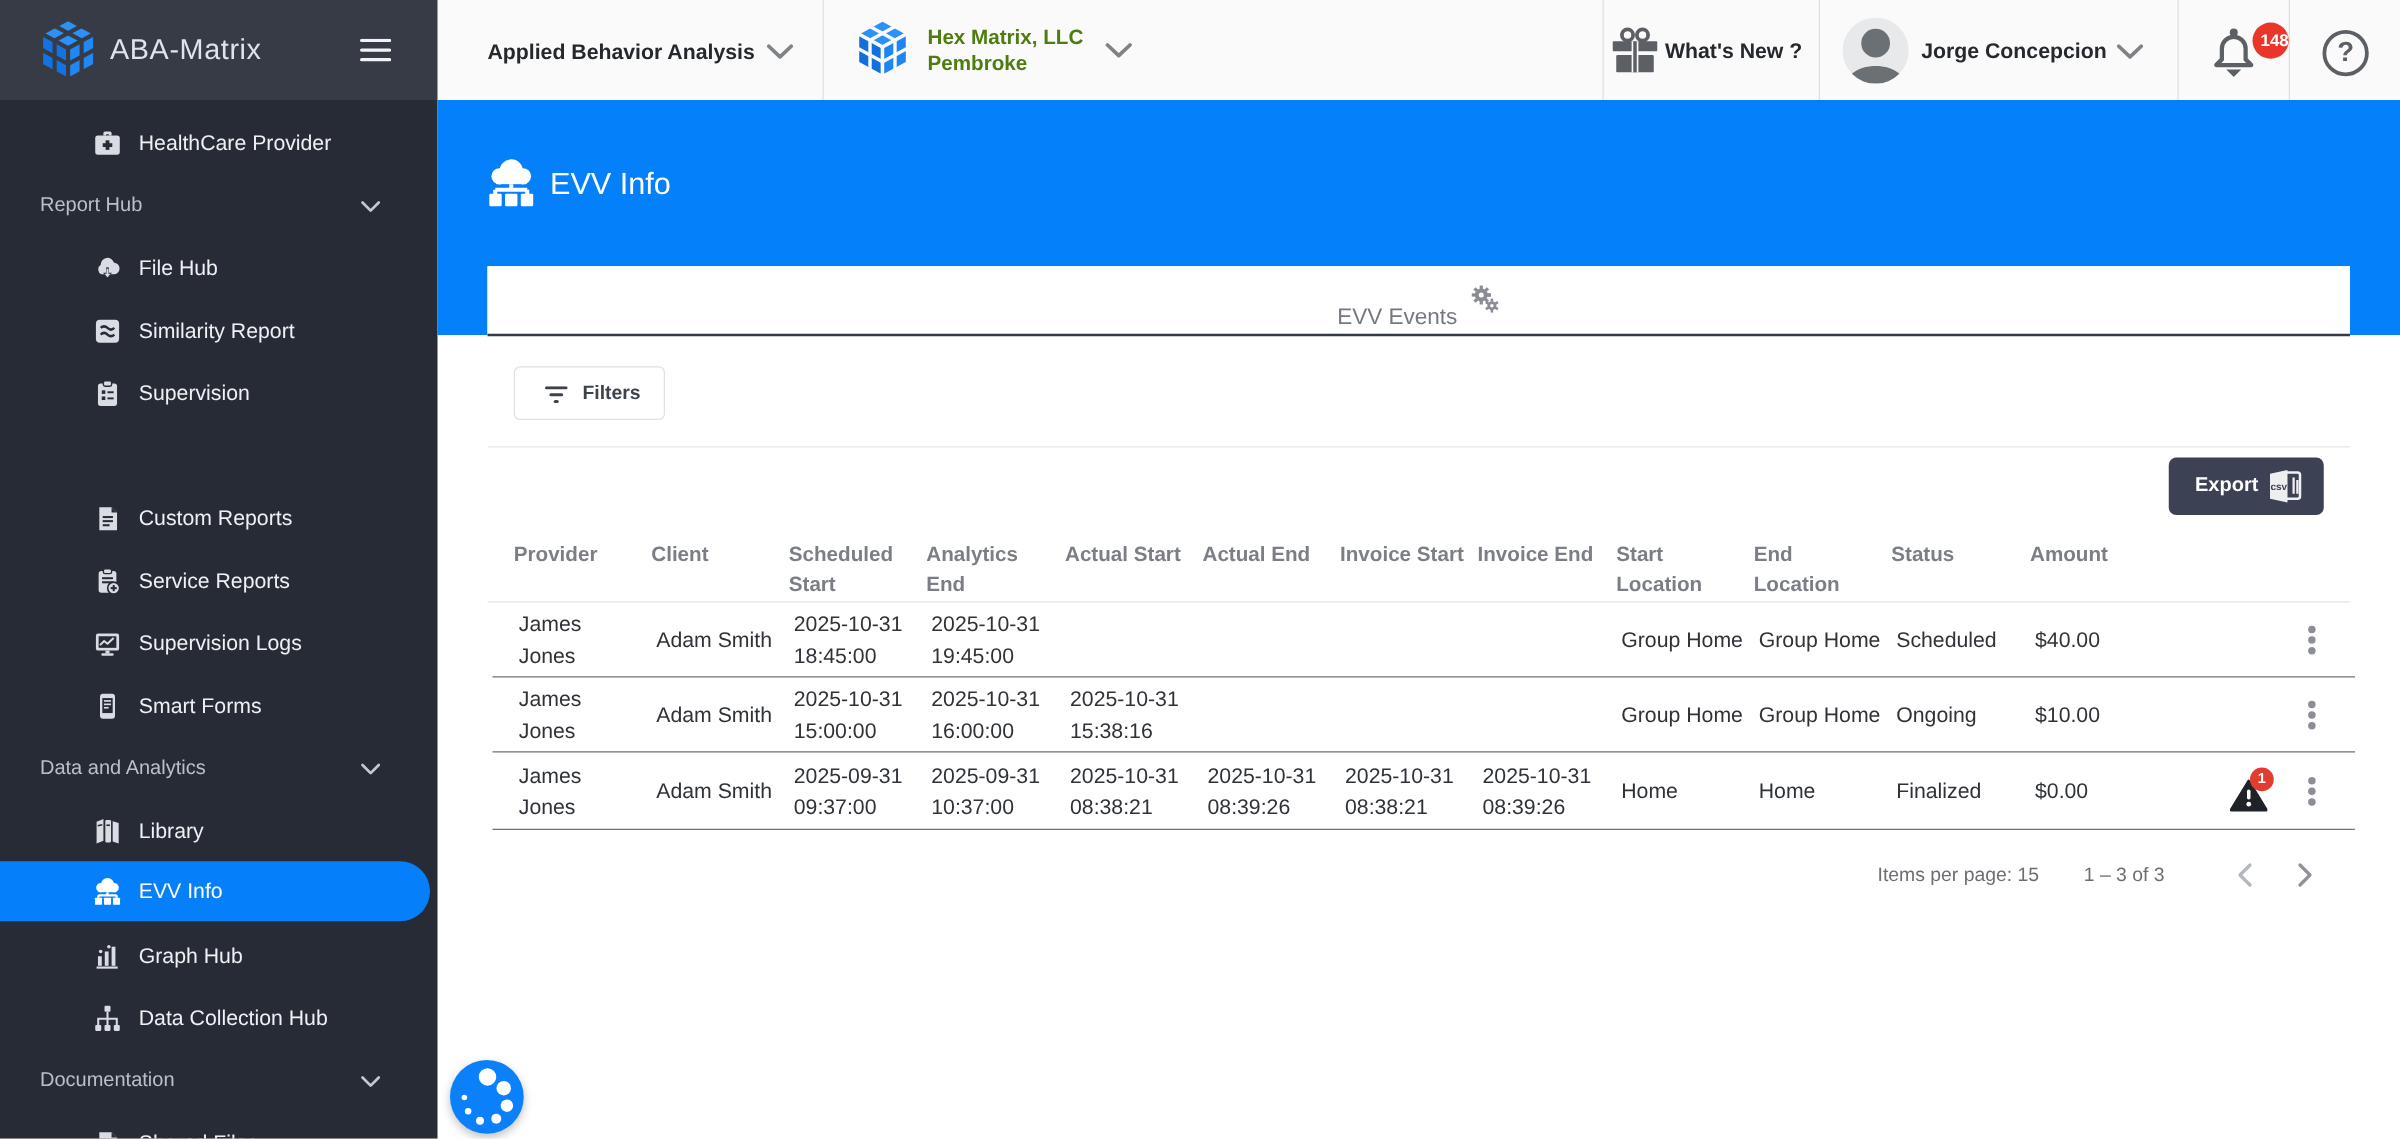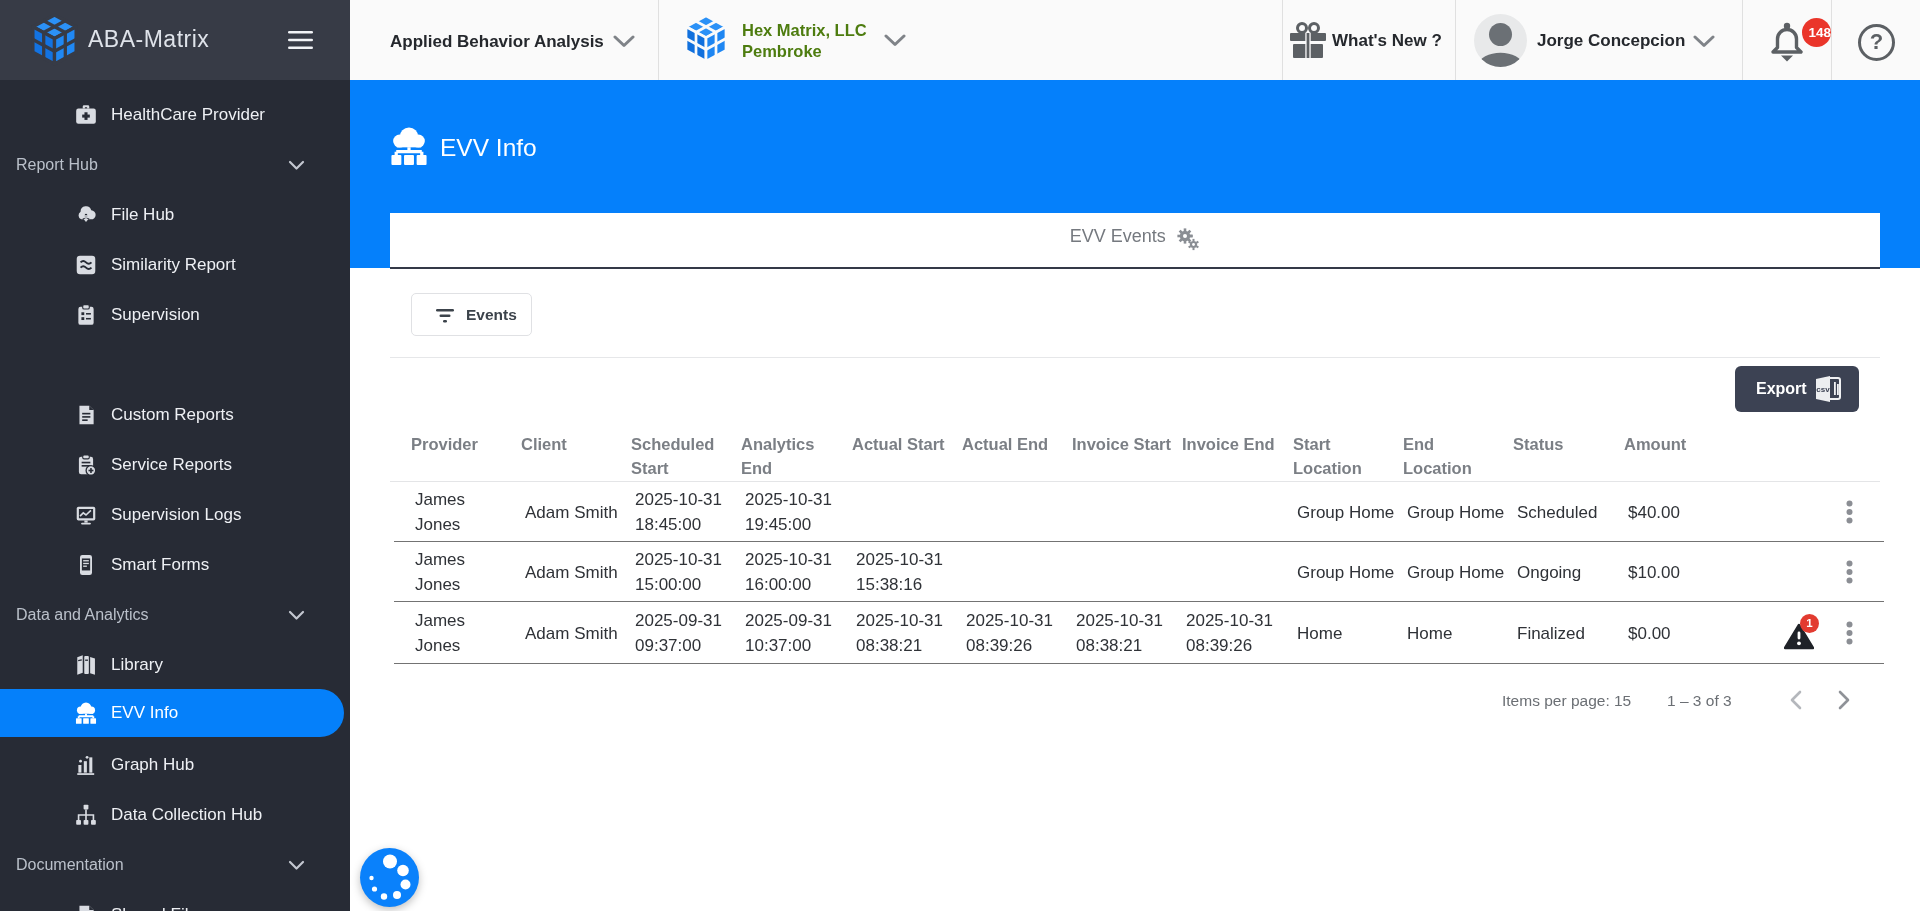--- a/index.html
+++ b/index.html
@@ -9,31 +9,31 @@
 
 #topbar{position:absolute;left:350px;top:0;width:1570px;height:80px;background:#fafafa}
 .tdiv{position:absolute;top:0;height:80px;width:1px;background:#e0e0e0}
 #sbhead{position:absolute;left:0;top:0;width:350px;height:80px;background:#373b46}
 #sbhead .brand{position:absolute;left:88px;top:26px;font-size:23px;color:#dfe3ea;letter-spacing:.5px}
 
 #sidebar{position:absolute;left:0;top:80px;width:350px;height:831px;background:#272b35;overflow:hidden}
 .srow{position:absolute;left:0;width:350px;height:50px}
 .srow .ic{position:absolute;left:74px;top:13px;width:24px;height:24px}
 .srow .t{position:absolute;left:111px;top:0;line-height:50px;font-size:17px;color:#eef0f4}
-.sec .t{left:16px;color:#bac0ca;font-size:16px}
+.sec .t{left:32px;color:#bac0ca;font-size:16px}
 .sec .chev{position:absolute;left:288px;top:20px}
 #evvpill{position:absolute;left:0;top:609px;width:344px;height:48px;background:#0580fa;border-radius:0 24px 24px 0}
 #evvpill .ic{position:absolute;left:74px;top:12px;width:24px;height:24px}
 #evvpill .t{position:absolute;left:111px;line-height:48px;font-size:17px;color:#fff}
 
 #blueband{position:absolute;left:350px;top:80px;width:1570px;height:188px;background:#0580fb}
 #pagetitle{position:absolute;left:440px;top:134px;font-size:24.5px;color:#fff}
 #card{position:absolute;left:390px;top:213px;width:1490px;height:698px;background:#fff}
 #cardhead{position:absolute;left:0;top:0;width:1490px;height:56px;border-bottom:2.5px solid #343947;background:#fff;text-align:center}
-#cardhead .tt{display:inline-block;margin-top:13px;font-size:18px;color:#75797f;vertical-align:top}
+#cardhead .tt{display:inline-block;margin-top:30px;font-size:18px;color:#75797f;vertical-align:top}
 #filtersbtn{position:absolute;left:21px;top:80px;width:121px;height:43px;border:1px solid #e0e1e4;border-radius:5px;background:#fff}
 #filtersbtn .lbl{position:absolute;left:54px;top:12px;font-size:15.5px;font-weight:bold;color:#3c434b}
 #cdiv{position:absolute;left:0;top:144px;width:1490px;height:1px;background:#e6e7e9}
 #exportbtn{position:absolute;left:1345px;top:153px;width:124px;height:46px;background:#3c4253;border-radius:6px;color:#fff}
 #exportbtn .lbl{position:absolute;left:21px;top:14px;font-size:16px;font-weight:bold}
 
 .hcell{position:absolute;width:104px;font-size:16.5px;line-height:24px;color:#7b7f85;font-weight:bold}
 .bcell{position:absolute;width:106px;font-size:17px;line-height:25px;color:#2f3237;top:50%;transform:translateY(-50%)}
 .trow{position:absolute;left:4px;width:1490px;border-bottom:1px solid #737373}
 #thead{position:absolute;left:0;top:213px;width:1490px;height:56px;border-bottom:1px solid #e4e5e7}
@@ -387,21 +387,21 @@
   </svg>
  </div>
  <div id="filtersbtn">
   <svg style="position:absolute;left:23px;top:15px" width="20" height="14" viewBox="0 0 20 14">
         <g fill="#3c434b">
           <rect x="1" y="0" width="18" height="2.4" rx="1.2"></rect>
           <rect x="4.5" y="5.5" width="11" height="2.4" rx="1.2"></rect>
           <rect x="8" y="11" width="4" height="2.4" rx="1.2"></rect>
         </g>
       </svg>
-  <div class="lbl">Events</div>
+  <div class="lbl">Filters</div>
  </div>
  <div id="cdiv"></div>
  <div id="exportbtn">
       <div class="lbl">Export</div>
   <svg style="position:absolute;left:78px;top:9px" width="30" height="28" viewBox="0 0 30 28">
    <rect x="12" y="3" width="15" height="21" rx="2" fill="none" stroke="#f0f1f3" stroke-width="2"></rect>
    <g fill="#f0f1f3">
           <rect x="21" y="7" width="1.8" height="13"></rect>
           <rect x="24" y="9" width="1.8" height="11"></rect>
         </g>

